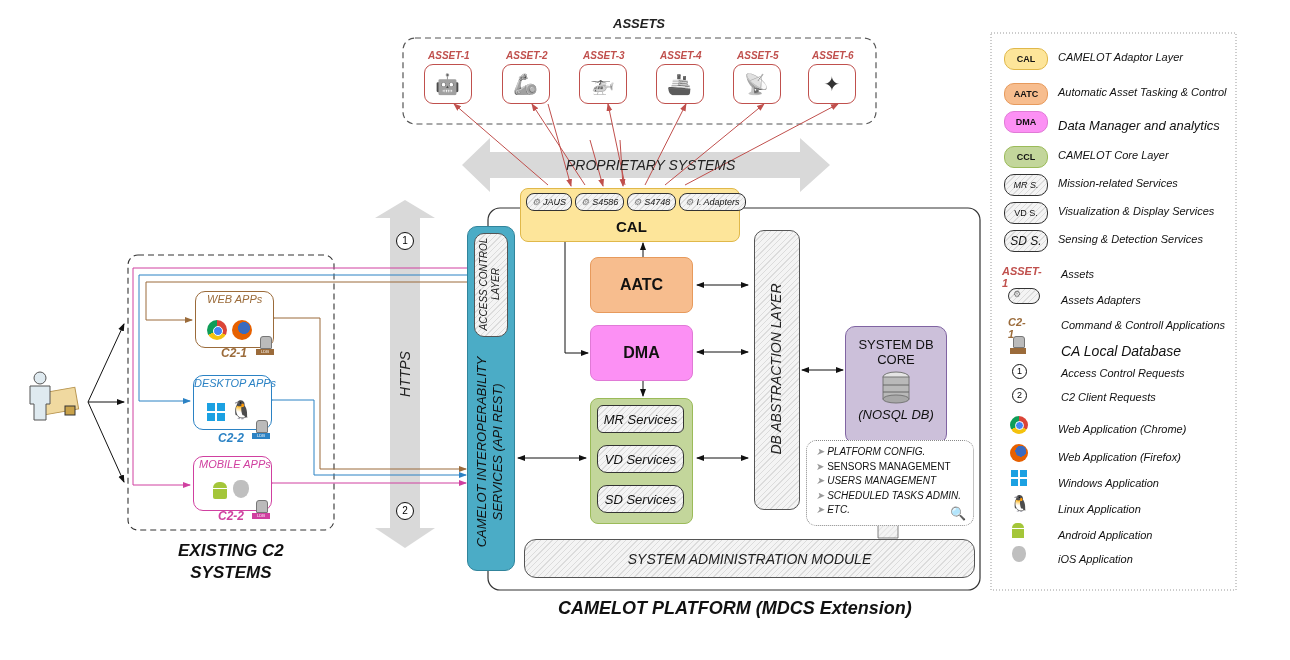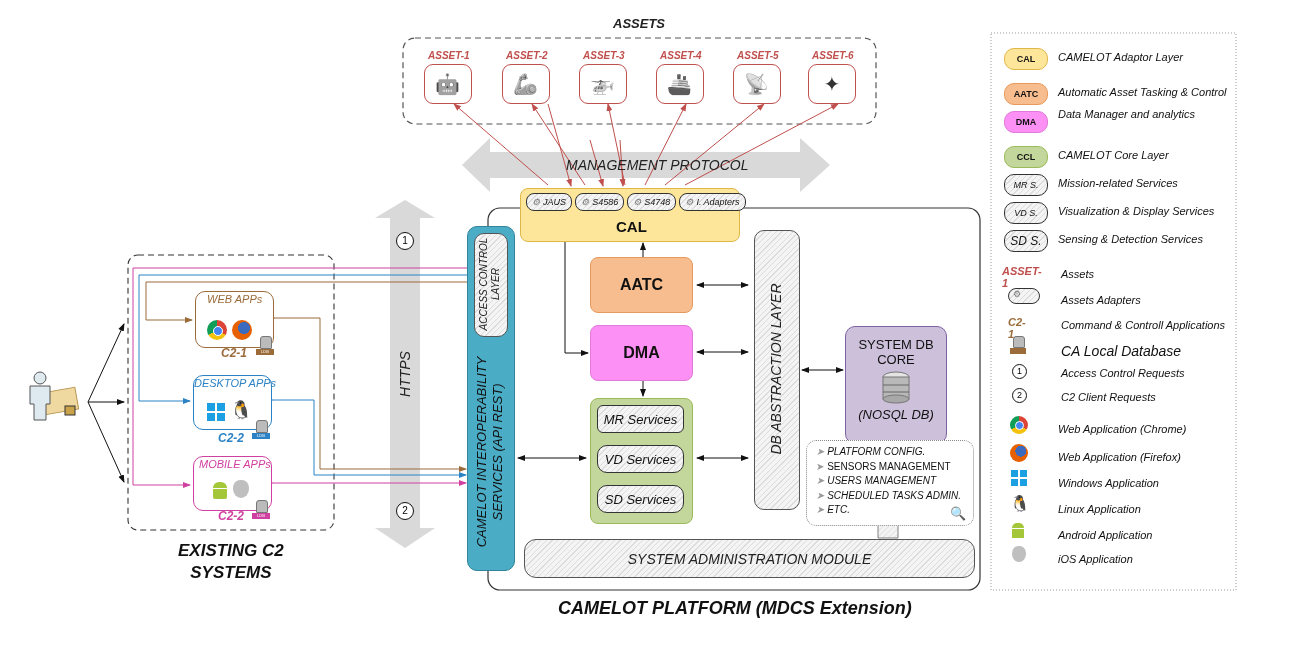--- a/index.html
+++ b/index.html
@@ -113,21 +113,21 @@
     <div class="lbl it" style="left: 737px; top: 50px; font-weight: bold; font-size: 10px; color: rgb(192, 80, 77);">ASSET-5</div>
     <div class="abs" style="left: 733px; top: 64px; width: 46px; height: 38px; border: 1px solid rgb(192, 80, 77); border-radius: 9px; background: rgb(255, 255, 255); display: flex; align-items: center; justify-content: center; font-size: 20px; color: rgb(51, 51, 51);">
       <span style="filter: grayscale(1);">📡</span>
     </div>
     <div class="lbl it" style="left: 812px; top: 50px; font-weight: bold; font-size: 10px; color: rgb(192, 80, 77);">ASSET-6</div>
     <div class="abs" style="left: 808px; top: 64px; width: 46px; height: 38px; border: 1px solid rgb(192, 80, 77); border-radius: 9px; background: rgb(255, 255, 255); display: flex; align-items: center; justify-content: center; font-size: 20px; color: rgb(51, 51, 51);">
       <span style="filter: grayscale(1);">✦</span>
     </div>
   </div>
 
-<div class="lbl it" style="left:566px;top:157px;font-size:14px;color:#222;">MANAGEMENT PROTOCOL</div>
+<div class="lbl it" style="left:566px;top:157px;font-size:14px;color:#222;">PROPRIETARY SYSTEMS</div>
 
 <div class="abs" style="left:520px;top:188px;width:218px;height:52px;background:#fde59a;border:1px solid #e0b84a;border-radius:8px;"></div>
 <div id="adapter-row" class="abs" style="left:526px;top:193px;display:flex;gap:3px;">
     <div class="hatch" style="height: 16px; border: 1px solid rgb(51, 51, 51); border-radius: 8px; padding: 0px 5px; display: flex; align-items: center; gap: 3px; font-size: 9px; font-style: italic; color: rgb(17, 17, 17);">
       <span style="color: rgb(119, 119, 119);">⚙</span>
       <span>JAUS</span>
     </div>
     <div class="hatch" style="height: 16px; border: 1px solid rgb(51, 51, 51); border-radius: 8px; padding: 0px 5px; display: flex; align-items: center; gap: 3px; font-size: 9px; font-style: italic; color: rgb(17, 17, 17);">
       <span style="color: rgb(119, 119, 119);">⚙</span>
       <span>S4586</span>
@@ -256,26 +256,26 @@
   <div>EXISTING C2</div>
   <div>SYSTEMS</div>
 </div>
 
 <div id="legend" class="abs" style="left:996px;top:48px;">
     <div class="abs" style="left: 8px; top: 0px; width: 42px; height: 20px; border-radius: 10px; border: 1px solid rgb(224, 184, 74); font-size: 9px; display: flex; align-items: center; justify-content: center; color: rgb(17, 17, 17); font-weight: bold; background: rgb(253, 229, 154);">CAL</div>
     <div class="lbl it" style="left: 62px; top: 3px; font-size: 11px; color: rgb(17, 17, 17);">CAMELOT Adaptor Layer</div>
     <div class="abs" style="left: 8px; top: 35px; width: 42px; height: 20px; border-radius: 10px; border: 1px solid rgb(231, 154, 92); font-size: 9px; display: flex; align-items: center; justify-content: center; color: rgb(17, 17, 17); font-weight: bold; background: rgb(247, 189, 142);">AATC</div>
     <div class="lbl it" style="left: 62px; top: 38px; font-size: 11px; color: rgb(17, 17, 17);">Automatic Asset Tasking &amp; Control</div>
     <div class="abs" style="left: 8px; top: 63px; width: 42px; height: 20px; border-radius: 10px; border: 1px solid rgb(224, 122, 214); font-size: 9px; display: flex; align-items: center; justify-content: center; color: rgb(17, 17, 17); font-weight: bold; background: rgb(252, 144, 244);">DMA</div>
-    <div class="lbl it" style="left: 62px; top: 60px; font-size: 11px; color: rgb(17, 17, 17);">Data Manager and analytics</div>
+    <div class="lbl it" style="left: 62px; top: 70px; font-size: 13px; color: rgb(17, 17, 17);">Data Manager and analytics</div>
     <div class="abs" style="left: 8px; top: 98px; width: 42px; height: 20px; border-radius: 10px; border: 1px solid rgb(155, 187, 89); font-size: 9px; display: flex; align-items: center; justify-content: center; color: rgb(17, 17, 17); font-weight: bold; background: rgb(195, 214, 155);">CCL</div>
     <div class="lbl it" style="left: 62px; top: 101px; font-size: 11px; color: rgb(17, 17, 17);">CAMELOT Core Layer</div>
     <div class="abs hatch" style="left: 8px; top: 126px; width: 42px; height: 20px; border-radius: 10px; border: 1px solid rgb(51, 51, 51); font-size: 9px; display: flex; align-items: center; justify-content: center; color: rgb(17, 17, 17); font-style: italic;">MR S.</div>
     <div class="lbl it" style="left: 62px; top: 129px; font-size: 11px; color: rgb(17, 17, 17);">Mission-related Services</div>
-    <div class="abs hatch" style="left: 8px; top: 154px; width: 42px; height: 20px; border-radius: 10px; border: 1px solid rgb(51, 51, 51); font-size: 9px; display: flex; align-items: center; justify-content: center; color: rgb(17, 17, 17); font-style: italic; text-align: center;">VD S.</div>
+    <div class="abs hatch" style="left: 8px; top: 154px; width: 42px; height: 20px; border-radius: 10px; border: 1px solid rgb(51, 51, 51); font-size: 9px; display: flex; align-items: center; justify-content: center; color: rgb(17, 17, 17);  text-align: center;">VD S.</div>
     <div class="lbl it" style="left: 62px; top: 157px; font-size: 11px; color: rgb(17, 17, 17);">Visualization &amp; Display Services</div>
     <div class="abs hatch" style="left: 8px; top: 182px; width: 42px; height: 20px; border-radius: 10px; border: 1px solid rgb(51, 51, 51); font-size: 12px; display: flex; align-items: center; justify-content: center; color: rgb(17, 17, 17); font-style: italic;">SD S.</div>
     <div class="lbl it" style="left: 62px; top: 185px; font-size: 11px; color: rgb(17, 17, 17);">Sensing &amp; Detection Services</div>
     <div class="abs" style="left: 6px; top: 217px; font-size: 11px; font-weight: bold; font-style: italic; color: rgb(192, 80, 77);">ASSET-1</div>
     <div class="lbl it" style="left: 65px; top: 220px; font-size: 11px; color: rgb(17, 17, 17);">Assets</div>
     <div class="abs hatch" style="left: 12px; top: 240px; width: 32px; height: 16px; border: 1px solid rgb(51, 51, 51); border-radius: 8px; font-size: 9px; color: rgb(119, 119, 119); padding-left: 4px; box-sizing: border-box;">⚙</div>
     <div class="lbl it" style="left: 65px; top: 246px; font-size: 11px; color: rgb(17, 17, 17);">Assets Adapters</div>
     <div class="abs" style="left: 12px; top: 268px; font-size: 11px; font-weight: bold; font-style: italic; color: rgb(155, 107, 58);">C2-1</div>
     <div class="lbl it" style="left: 65px; top: 271px; font-size: 11px; color: rgb(17, 17, 17);">Command &amp; Controll Applications</div>
     <div class="abs" style="left: 14px; top: 288px; width: 16px; height: 18px;">

